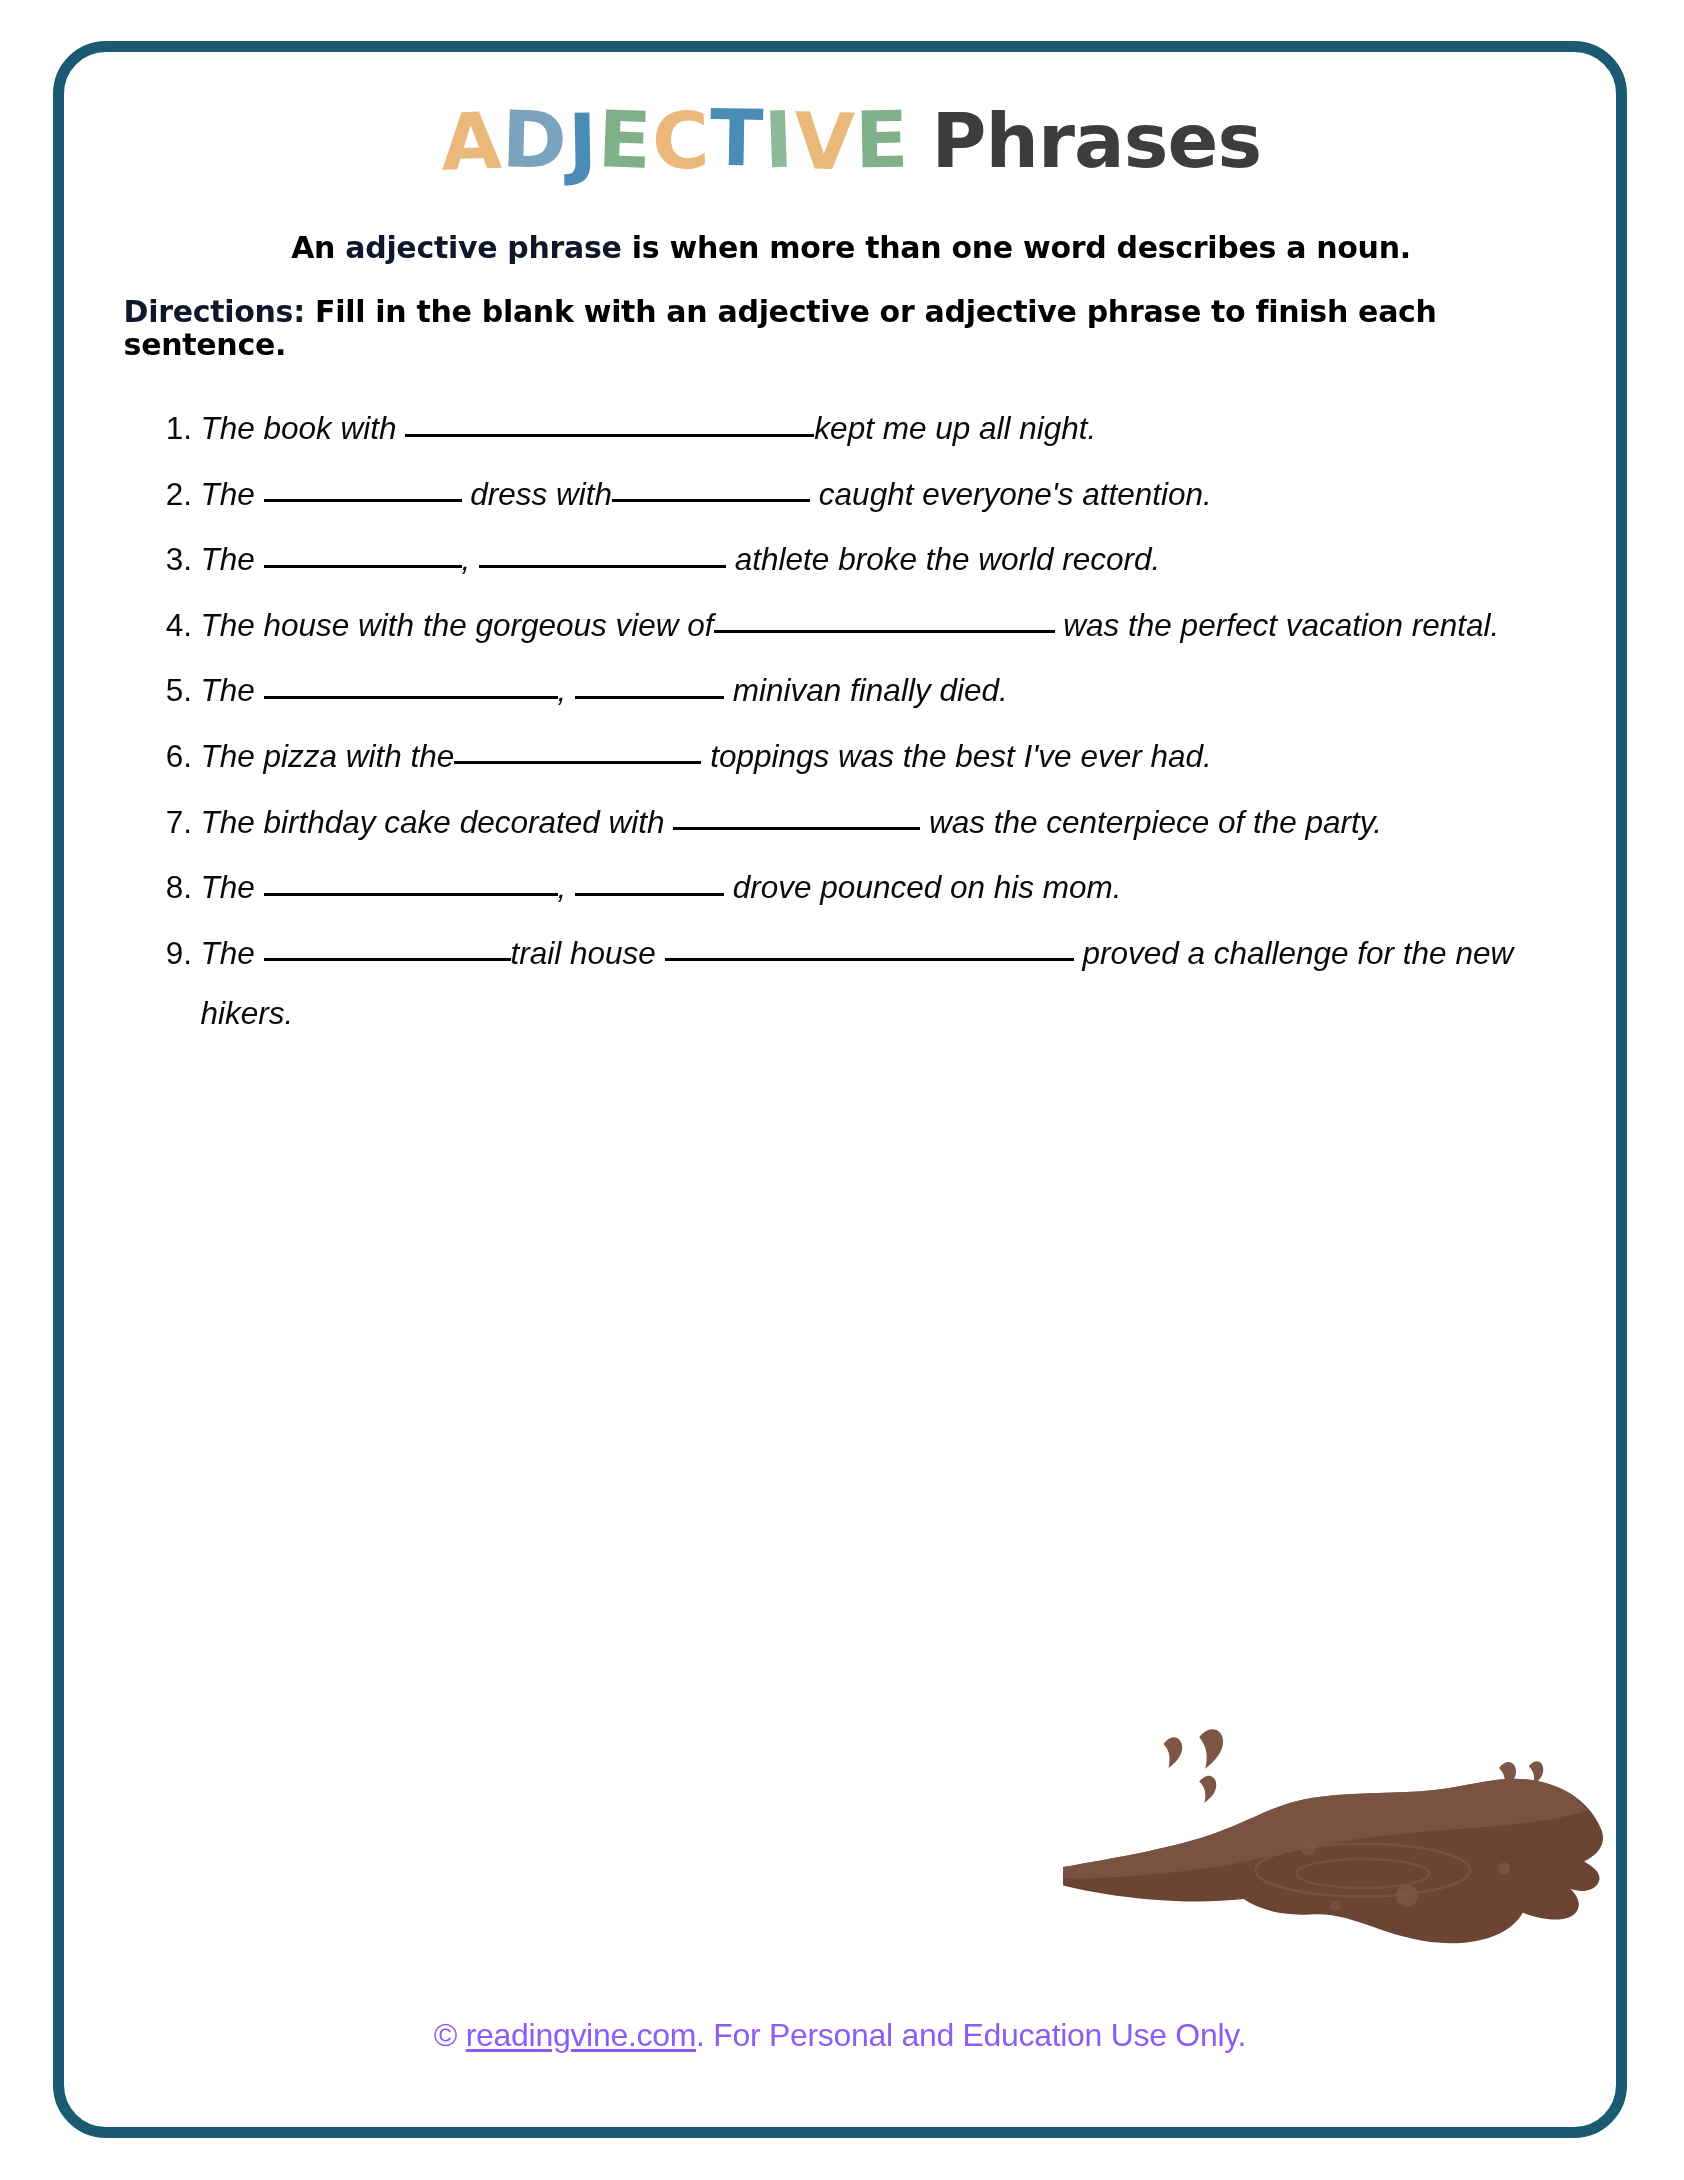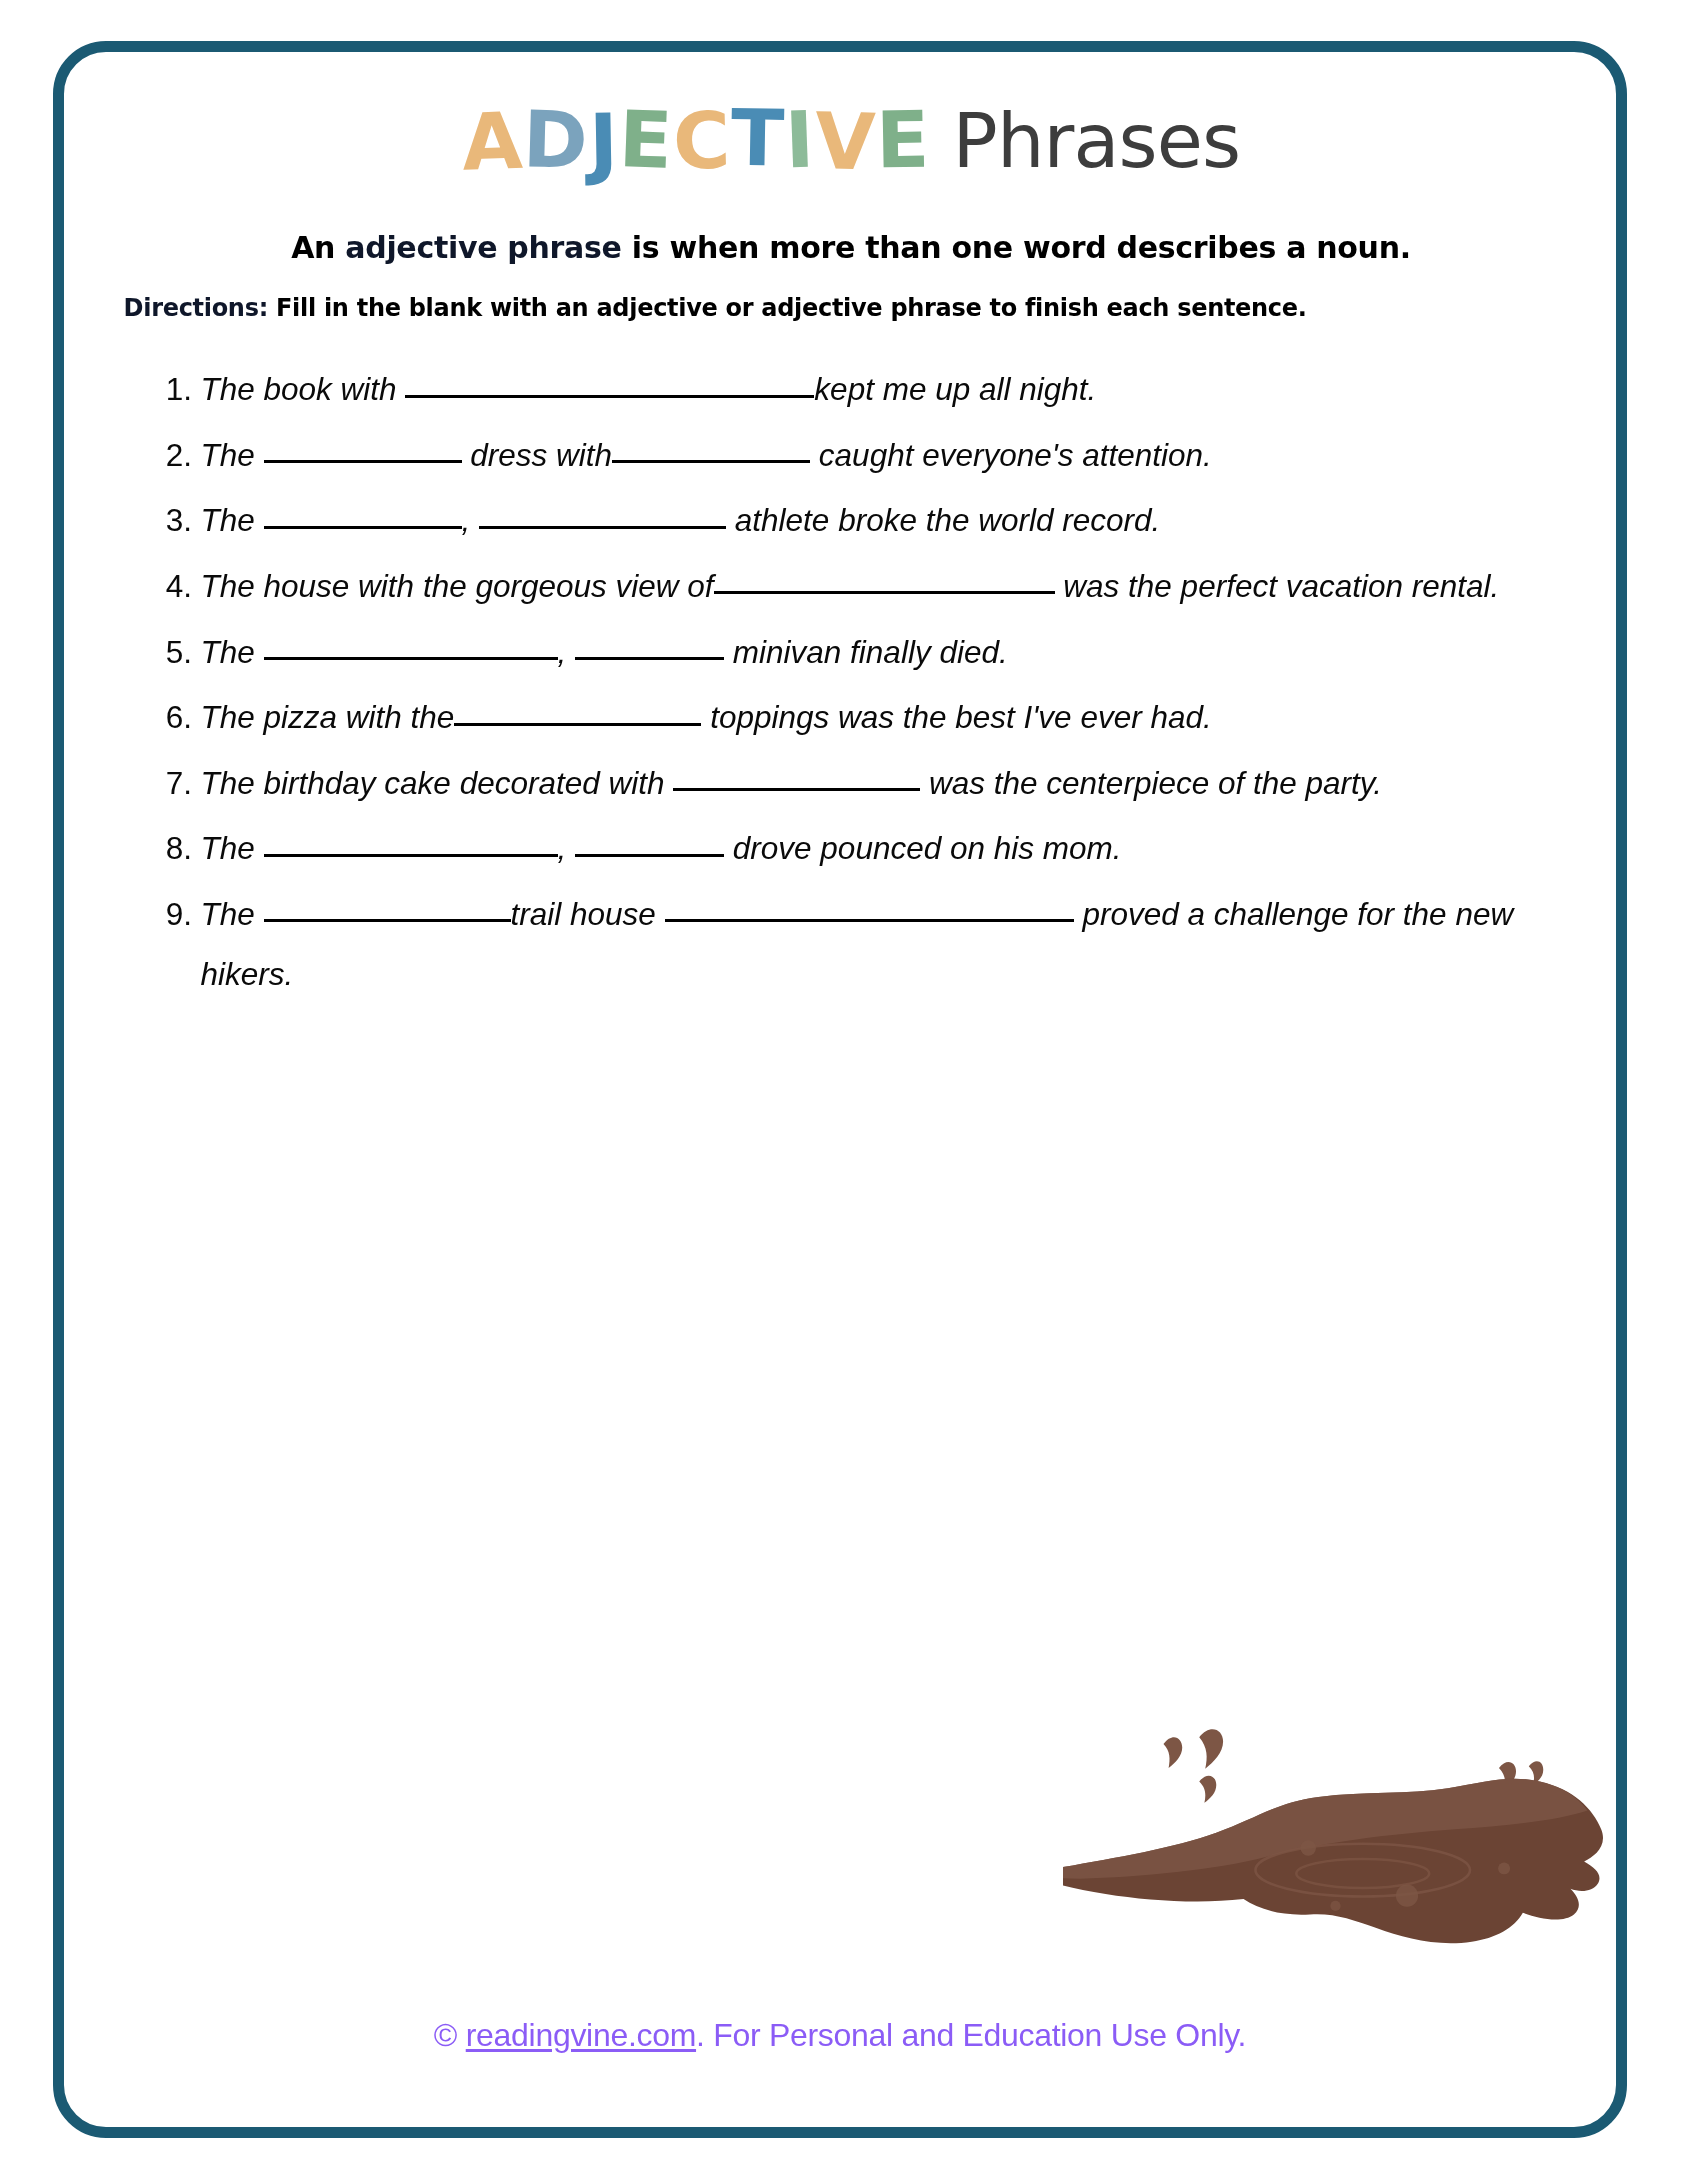--- a/index.html
+++ b/index.html
@@ -67,21 +67,21 @@
   .tl-3 { transform: rotate(2deg); }
   .tl-4 { transform: rotate(-1.5deg) translateY(0.9px); }
   .tl-5 { transform: rotate(1deg) translateY(-1.7px); }
   .tl-6 { transform: rotate(-2deg); }
   .tl-7 { transform: rotate(1.5deg) translateY(1.7px); }
   .tl-8 { transform: rotate(-1deg); }
 
   .title-word2 {
     display: inline-block;
     font-family: "DejaVu Sans", sans-serif;
-    font-weight: 400;
+    font-weight: 700;
     font-size: 75px;
     color: #3d3d3d;
     margin-left: 22px;
     letter-spacing: -0.9px;
     vertical-align: baseline;
   }
 
   
   .intro {
     margin-top: 29px;
@@ -106,21 +106,21 @@
     letter-spacing: -0.3px;
     padding: 0 15.3px;
   }
   .uline { text-decoration: underline; text-underline-offset: 3.4px; }
 
   .directions {
     margin-top: 29px;
     text-align: left;
     font-family: "DejaVu Sans", sans-serif;
     font-weight: 700;
-    font-size: 24px;
+    font-size: 30px;
     color: #000000;
     line-height: 1.08;
     letter-spacing: -0.3px;
     padding-left: 13.6px;
     padding-right: 77px;
   }
 
   
   .items {
     margin-top: 37px;

